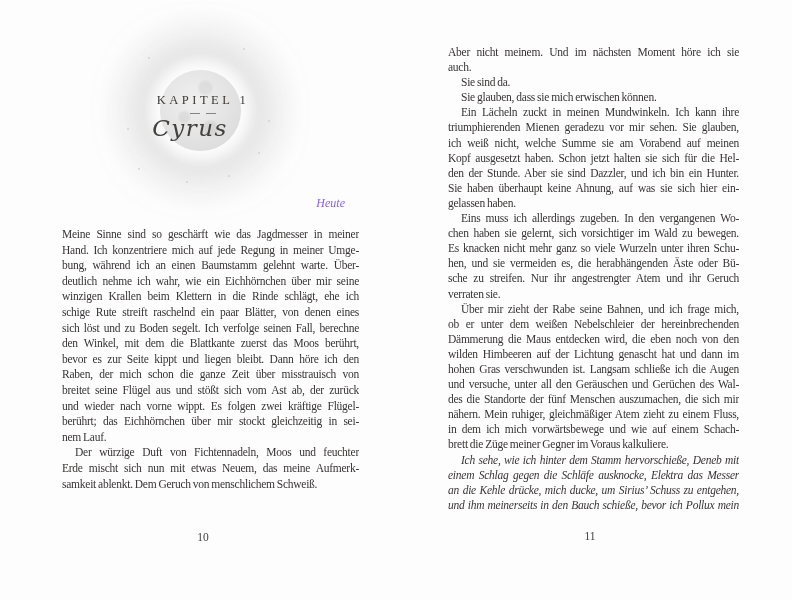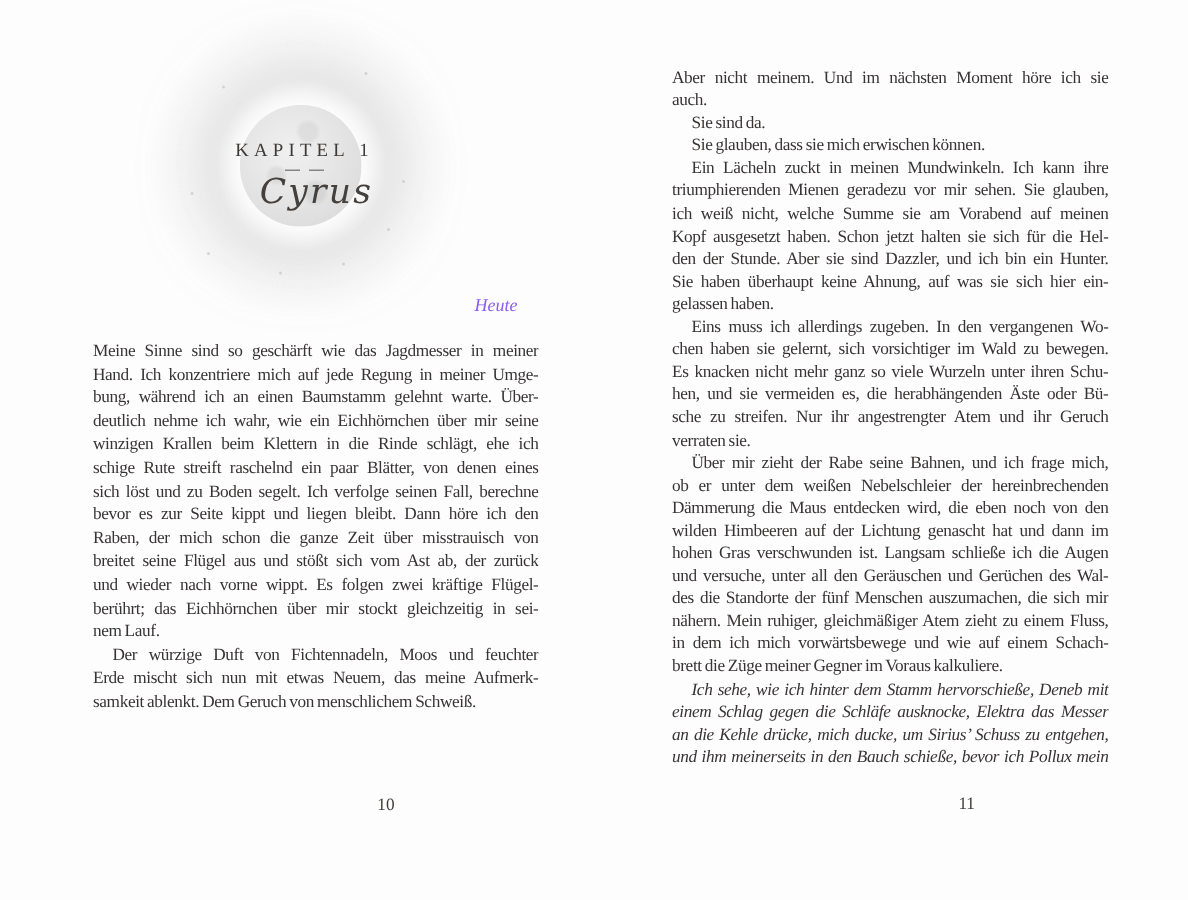--- a/index.html
+++ b/index.html
@@ -31,21 +31,21 @@
   .chapter-label{
     position:absolute;left:103px;top:93px;width:200px;text-align:center;
     font-size:12.5px;letter-spacing:3.5px;color:#3d3936;
   }
   .chapter-divider{
     position:absolute;left:103px;top:112px;width:200px;height:3px;
     display:flex;justify-content:center;align-items:center;gap:6px;
   }
   .chapter-divider span{display:block;width:10px;height:1px;background:#858585;}
   .chapter-title{
-    position:absolute;left:111px;top:115px;width:200px;text-align:center;
+    position:absolute;left:90px;top:115px;width:200px;text-align:center;
     font-family:"DejaVu Serif", serif;font-style:italic;
     font-size:23px;letter-spacing:1.5px;color:#43403d;
   }
   
   .date-heading{
     position:absolute;left:62px;top:196px;width:297px;
     text-align:right;padding-right:14px;box-sizing:border-box;
     font-style:italic;font-size:12px;color:#8b5cf6;
   }
   .body{position:absolute;}
@@ -54,21 +54,21 @@
   .line{
     font-size:11.5px;letter-spacing:-0.25px;word-spacing:-0.6px;
     text-align:justify;text-align-last:justify;overflow:hidden;
   }
   .body-left  .line{line-height:15.6px;height:15.6px;}
   .body-right .line{line-height:15.1px;height:15.1px;}
   .line.last{text-align-last:left;}
   .line.ind{text-indent:13px;}
   .line.it{font-style:italic;}
   
-  .pagenum{position:absolute;width:120px;text-align:right;font-size:11.5px;color:#423e3b;}
+  .pagenum{position:absolute;width:120px;text-align:center;font-size:11.5px;color:#423e3b;}
   .pagenum-left{left:143px;top:531px;}
   .pagenum-right{left:530px;top:530px;}
 </style>
 </head>
 <body>
 
 <div class="sheet">
 
   <section>
     <div class="moon-glow"></div>
@@ -94,20 +94,21 @@
     <div class="date-heading">Heute</div>
 
     <div class="body body-left" id="left-body">
         <div class="line">Meine Sinne sind so geschärft wie das Jagdmesser in meiner</div>
         <div class="line">Hand. Ich konzentriere mich auf jede Regung in meiner Umge-</div>
         <div class="line">bung, während ich an einen Baumstamm gelehnt warte. Über-</div>
         <div class="line">deutlich nehme ich wahr, wie ein Eichhörnchen über mir seine</div>
         <div class="line">winzigen Krallen beim Klettern in die Rinde schlägt, ehe ich</div>
         <div class="line">schige Rute streift raschelnd ein paar Blätter, von denen eines</div>
         <div class="line">sich löst und zu Boden segelt. Ich verfolge seinen Fall, berechne</div>
+        <div class="line">den Winkel, mit dem die Blattkante zuerst das Moos berührt,</div>
         <div class="line">bevor es zur Seite kippt und liegen bleibt. Dann höre ich den</div>
         <div class="line">Raben, der mich schon die ganze Zeit über misstrauisch von</div>
         <div class="line">breitet seine Flügel aus und stößt sich vom Ast ab, der zurück</div>
         <div class="line">und wieder nach vorne wippt. Es folgen zwei kräftige Flügel-</div>
         <div class="line">berührt; das Eichhörnchen über mir stockt gleichzeitig in sei-</div>
         <div class="line last">nem Lauf.</div>
         <div class="line ind">Der würzige Duft von Fichtennadeln, Moos und feuchter</div>
         <div class="line">Erde mischt sich nun mit etwas Neuem, das meine Aufmerk-</div>
         <div class="line last">samkeit ablenkt. Dem Geruch von menschlichem Schweiß.</div>
       </div>

